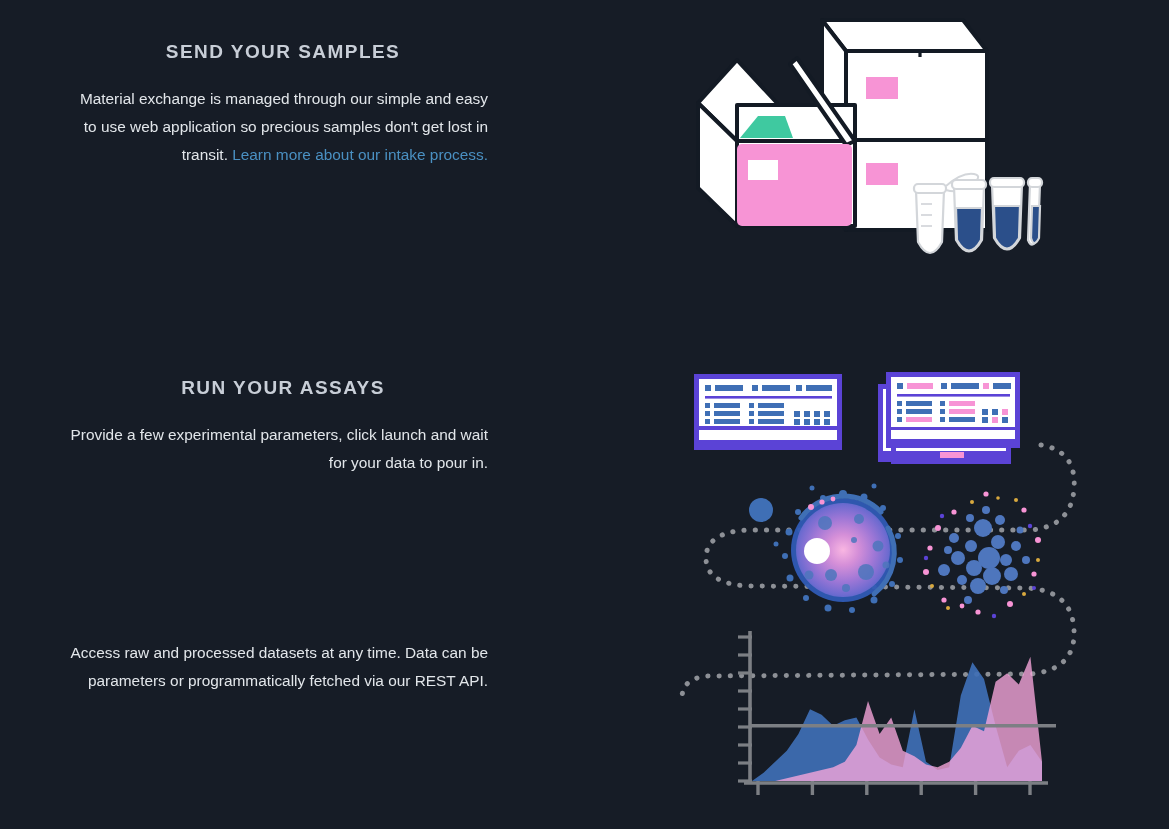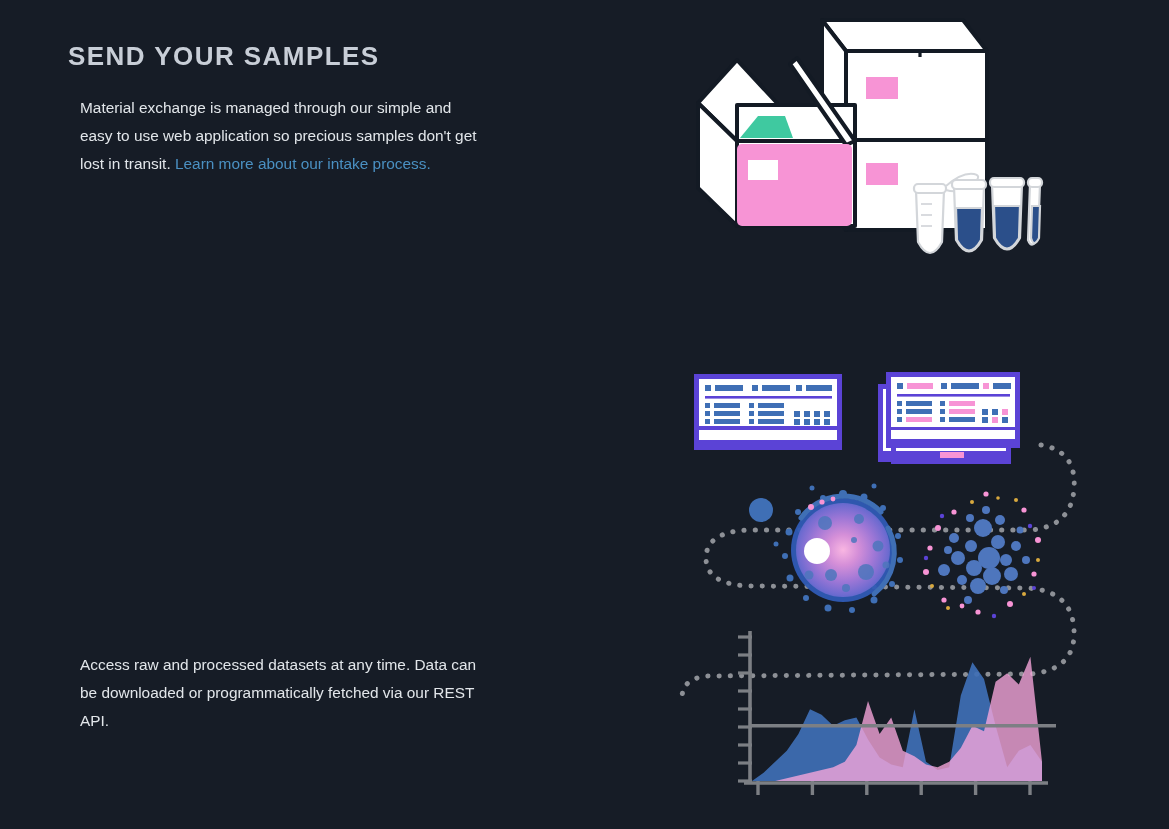--- a/index.html
+++ b/index.html
@@ -8,34 +8,36 @@
     background:#161c26;
     font-family:"Liberation Sans", sans-serif;
     overflow:hidden;
     position:relative;
   }
   .page{position:relative;width:1169px;height:829px;}
 
   
   .textcol{position:absolute;left:68px;width:430px;}
   .sec-title{
-    font-size:26px;
+    font-size:19px;
     font-weight:700;
     letter-spacing:1.45px;
     color:#c8ced7;
     margin:0 0 22px 0;
     text-transform:uppercase;
     font-family:"Liberation Sans", sans-serif;
+    text-align:center;
   }
   .sec-body{
     font-size:15.4px;
     line-height:28px;
     color:#e2e6ea;
-    margin:12px;
+    margin:0;
     max-width:420px;
+    text-align:right;
   }
   .sec-link{color:#4a90c2;text-decoration:none;}
 
   #block-send{top:41px;}
   #block-run{top:377px;}
   #block-analyze{top:639px;}
 
   
   .art{position:absolute;}
   #art-boxes{left:680px;top:8px;}
@@ -46,23 +48,27 @@
 </head>
 <body>
 
 <div class="page">
 
   <div class="textcol" id="block-send">
     <h2 class="sec-title">SEND YOUR SAMPLES</h2>
     <p class="sec-body"><span>Material exchange is managed through our simple and easy to use web application so precious samples don't get lost in transit. </span><a class="sec-link" href="#">Learn more about our intake process.</a></p>
   </div>
 
+  <div class="textcol" id="block-run">
+    <h2 class="sec-title">RUN YOUR ASSAYS</h2>
+    <p class="sec-body">Provide a few experimental parameters, click launch and wait for your data to pour in.</p>
+  </div>
 
   <div class="textcol" id="block-analyze">
-    <p class="sec-body">Access raw and processed datasets at any time. Data can be downloaded or programmatically fetched via our REST API.</p>
+    <p class="sec-body">Access raw and processed datasets at any time. Data can be parameters or programmatically fetched via our REST API.</p>
   </div>
 
   <div class="art" id="art-boxes">
   <svg width="360" height="260" viewBox="0 0 360 260">
     <g stroke="#131a24" stroke-width="4" stroke-linejoin="round">
 
       <polygon points="142,12 283,12 307,43 166,43" fill="#ffffff"></polygon>
       <polygon points="142,12 166,43 166,132 142,100" fill="#ffffff"></polygon>
       <polygon points="166,43 307,43 307,132 166,132" fill="#ffffff"></polygon>
 

